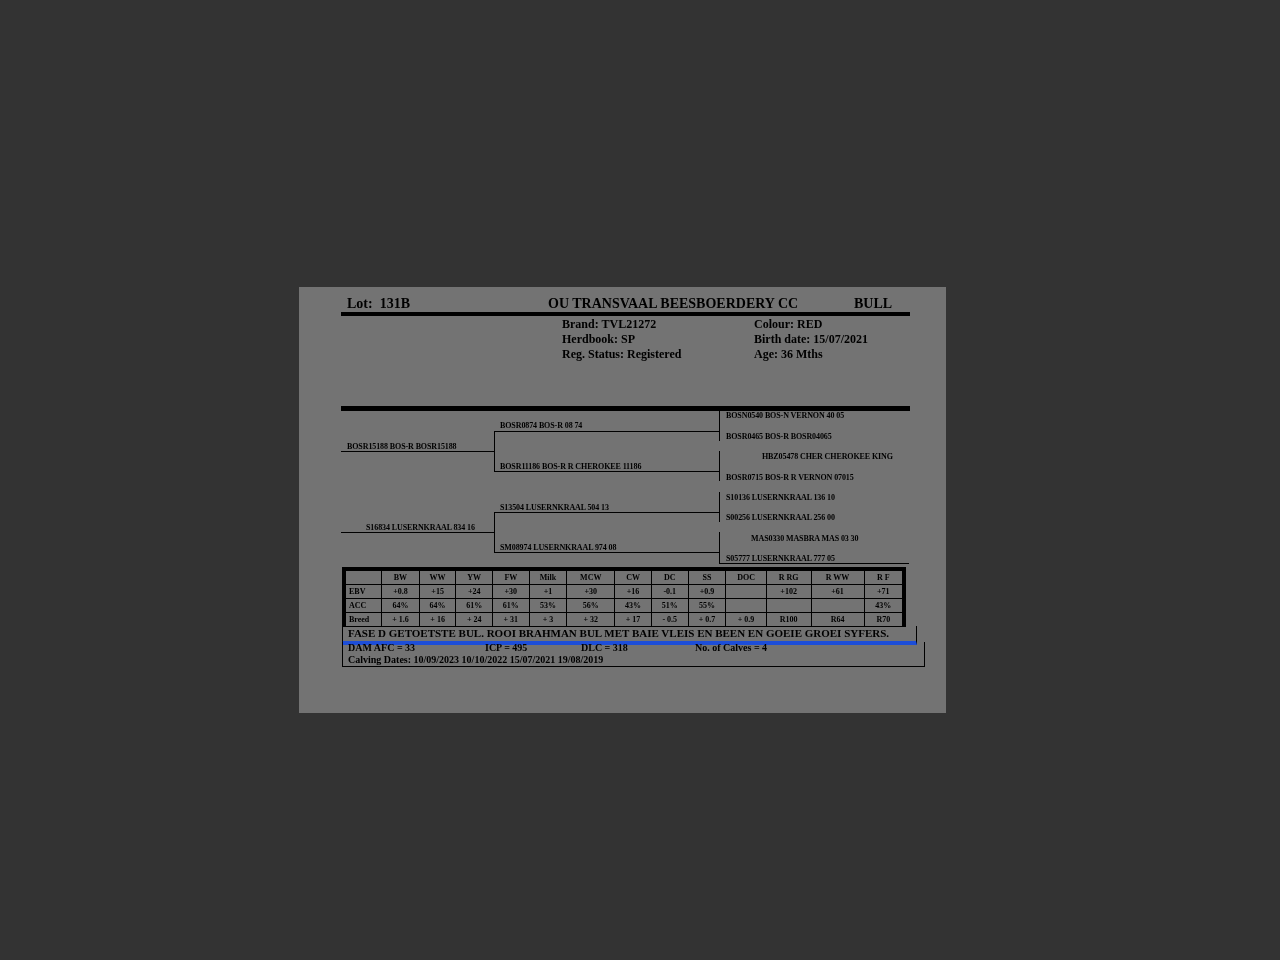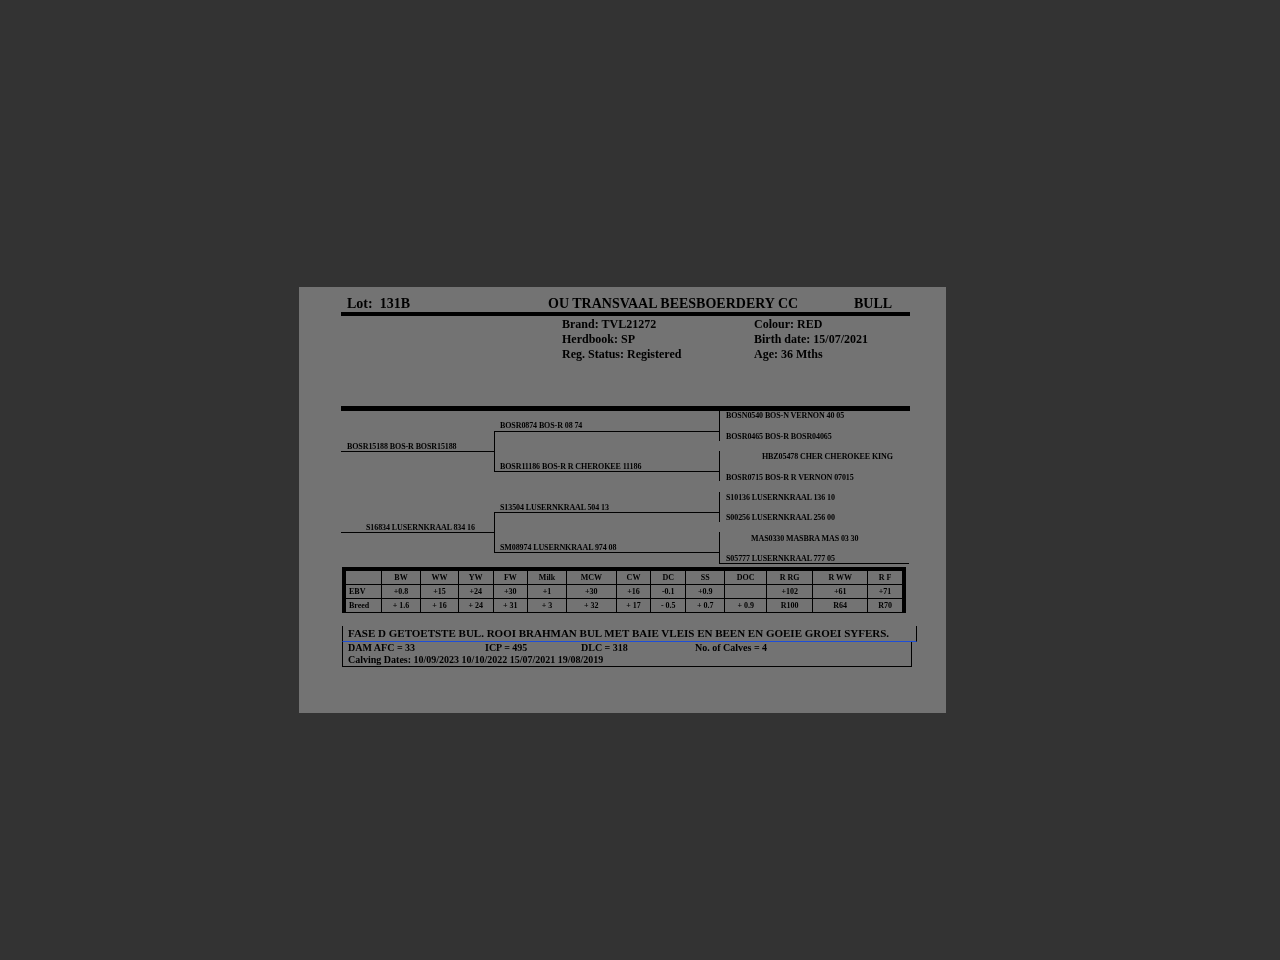--- a/index.html
+++ b/index.html
@@ -9,21 +9,21 @@
   .abs { position:absolute; white-space:nowrap; }
   .hdr { font-size:14px; top:9px; }
   .rule { position:absolute; background:#000; }
   .info { font-size:12px; line-height:15px; }
   .ped { font-size:8px; letter-spacing:-0.1px; }
   .line { position:absolute; background:#000; }
   table.ebv { position:absolute; left:43px; top:280px; width:564px; border-collapse:collapse;
               font-size:8px; border:4px solid #000; border-bottom:none; }
   table.ebv td { border:1px solid #000; text-align:center; height:13px; padding:0; }
   table.ebv td.lbl { text-align:left; padding-left:3px; width:32px; }
-  .foot { position:absolute; left:43px; width:568px; font-size:11px; }
+  .foot { position:absolute; left:43px; width:568px; font-size:11px;padding-left:13px; }
 </style>
 </head>
 <body>
 
 <div class="page">
 
   <div class="abs hdr" style="left:48px;">
     <span>Lot:</span>&nbsp;
     <span>131B</span>
   </div>
@@ -105,39 +105,55 @@
       <td>+30</td>
       <td>+16</td>
       <td>-0.1</td>
       <td>+0.9</td>
       <td></td>
       <td>+102</td>
       <td>+61</td>
       <td>+71</td>
     </tr>
     <tr>
+      <td class="lbl">ACC</td>
+      <td>64%</td>
+      <td>64%</td>
+      <td>61%</td>
+      <td>61%</td>
+      <td>53%</td>
+      <td>56%</td>
+      <td>43%</td>
+      <td>51%</td>
+      <td>55%</td>
+      <td></td>
+      <td></td>
+      <td></td>
+      <td>43%</td>
+    </tr>
+    <tr>
       <td class="lbl">Breed</td>
       <td>+ 1.6</td>
       <td>+ 16</td>
       <td>+ 24</td>
       <td>+ 31</td>
       <td>+ 3</td>
       <td>+ 32</td>
       <td>+ 17</td>
       <td>- 0.5</td>
       <td>+ 0.7</td>
       <td>+ 0.9</td>
       <td>R100</td>
       <td>R64</td>
       <td>R70</td>
     </tr>
   </tbody>
     </table>
 
-  <div class="foot" style="top:339px; height:15px; border-left:1px solid #000; border-right:1px solid #000; border-bottom:1px solid #1d4ed8; padding-left:5px; line-height:15px;font-family:Liberation Serif, serif;">FASE D GETOETSTE BUL. ROOI BRAHMAN BUL MET BAIE VLEIS EN BEEN EN GOEIE GROEI SYFERS.</div>
+  <div class="foot" style="top:339px; height:15px; border-left:1px solid #000; border-right:1px solid #000; border-bottom:4px solid #1d4ed8; padding-left:5px; line-height:15px;font-family:Liberation Serif, serif;">FASE D GETOETSTE BUL. ROOI BRAHMAN BUL MET BAIE VLEIS EN BEEN EN GOEIE GROEI SYFERS.</div>
   <div class="foot" style="top:355px; height:24px; border-left:1px solid #000; border-right:1px solid #000; border-bottom:1px solid #000; font-size:10px; line-height:12px;">
     <span class="abs" style="left:5px; top:0;">DAM AFC = 33</span>
     <span class="abs" style="left:142px; top:0;">ICP = 495</span>
     <span class="abs" style="left:238px; top:0;">DLC = 318</span>
     <span class="abs" style="left:352px; top:0;">No. of Calves = 4</span>
     <span class="abs" style="left:5px; top:12px;">Calving Dates: 10/09/2023  10/10/2022  15/07/2021  19/08/2019</span>
   </div>
 </div>
 
 </body></html>

